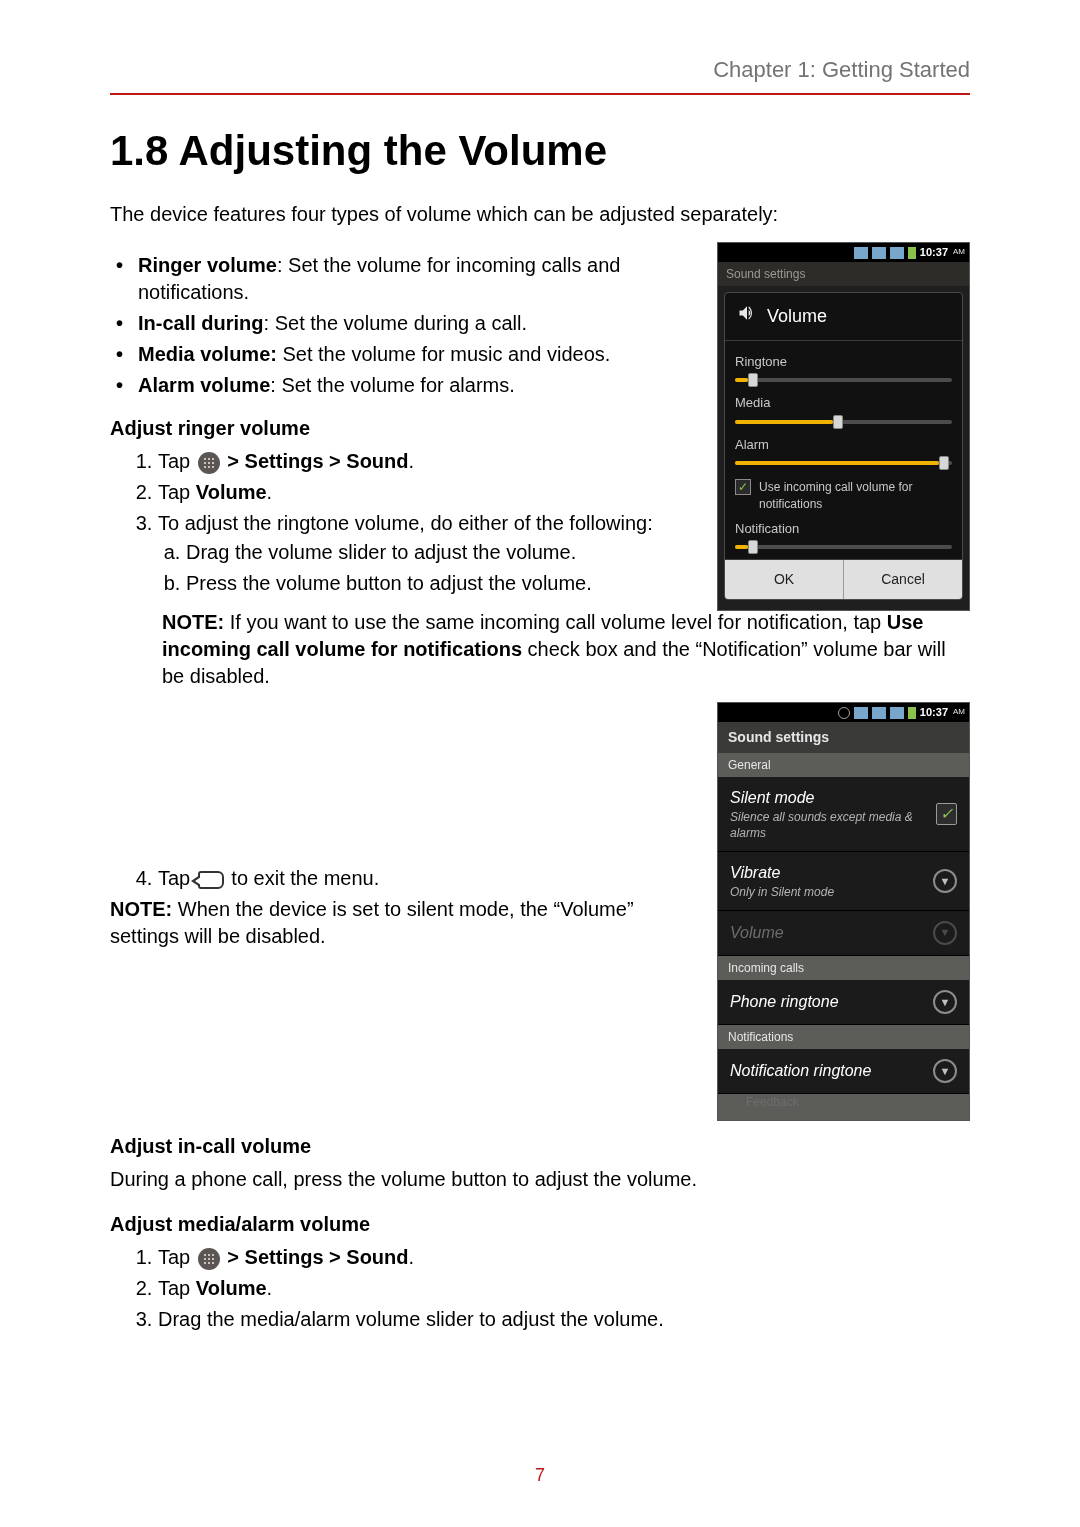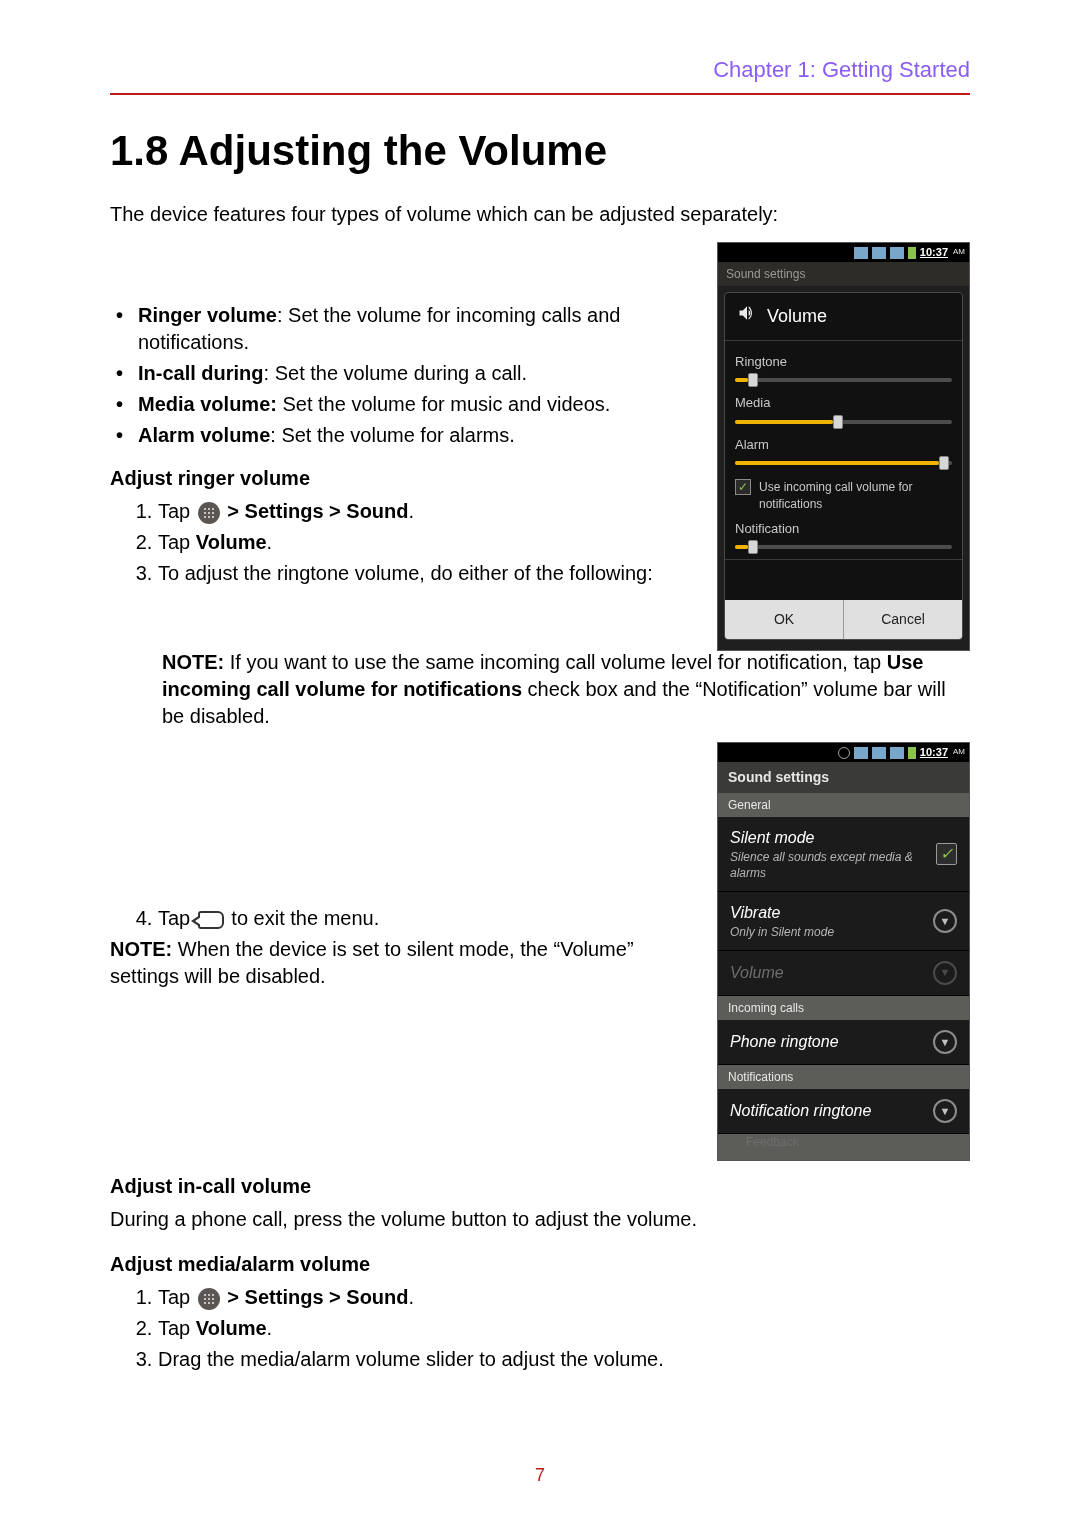--- a/index.html
+++ b/index.html
@@ -10,21 +10,21 @@
     height: 1527px;
     position: relative;
     color: #000;
     font-size: 20px;
     line-height: 1.35;
   }
   .page {
     padding: 55px 110px 0 110px;
   }
   .chapter-header {
-    color: #8b5cf6;
+    color: #737373;
     text-align: right;
     font-size: 22px;
     padding-bottom: 8px;
     border-bottom: 2px solid #c01818;
     margin-bottom: 28px;
   }
   h1.section-title {
     font-size: 42px;
     font-weight: bold;
     margin-bottom: 22px;
@@ -124,21 +124,21 @@
     justify-content: flex-end;
     align-items: center;
     gap: 4px;
     padding: 2px 4px;
     background: #000;
     font-size: 10px;
   }
   .statusbar .sig { width:14px; height:12px; background:#79a7cc; }
   .statusbar .bat { width:8px; height:12px; background:#8bc34a; }
   .statusbar .sync { width:12px; height:12px; border:1px solid #9f9f9f; border-radius:50%; }
-  .sb-time { color:#fff; font-weight:bold; font-size:11px;text-decoration:underline; }
+  .sb-time { color:#fff; font-weight:bold; font-size:11px; }
   .sb-am { font-size:8px; margin-left:1px; }
   .dim-header {
     padding: 4px 8px;
     font-size: 12px;
     color: #9c9a96;
     background: #2d2c29;
   }
   .dialog {
     margin: 6px 6px 10px 6px;
     background: #111;
@@ -181,21 +181,21 @@
     font-size:12px; color:#c8c8c8; margin-top:10px;
   }
   .chk {
     width:16px; height:16px; border:1px solid #8a8a8a; background:#2b2b2b;
     display:flex; align-items:center; justify-content:center;
     color:#8bc34a; font-size:12px; flex-shrink:0;
   }
   .dlg-btns { display:flex; border-top:1px solid #3c3c3c; }
   .dlg-btn {
     flex:1; text-align:center; padding:10px 0;
-    background:#e0e0e0; color:#222; font-size:14px;margin-top:40px;
+    background:#e0e0e0; color:#222; font-size:14px;
   }
   .dlg-btn + .dlg-btn { border-left:1px solid #999; }
 
   
   .phone2 { margin-top: 8px; }
   .list-title {
     background:#3a3a38; color:#e6e6e6; font-weight:bold;
     padding:6px 10px; font-size:14px;
   }
   .cat {
@@ -251,20 +251,24 @@
       <div class="subhead">Adjust ringer volume</div>
       <ol class="steps">
         <li>
           <span>Tap </span><span class="apps-icon"></span><b> &gt; Settings &gt; Sound</b><span>.</span>
         </li>
         <li>
           <span>Tap </span><b>Volume</b><span>.</span>
         </li>
         <li>
           <span>To adjust the ringtone volume, do either of the following:</span>
+          <ol class="substeps">
+            <li>Drag the volume slider to adjust the volume.</li>
+            <li>Press the volume button to adjust the volume.</li>
+          </ol>
         </li>
       </ol>
     </div>
 
     <div class="phone">
       <div class="statusbar">
         <div class="sig"></div>
         <div class="sig"></div>
         <div class="sig"></div>
         <div class="bat"></div>

